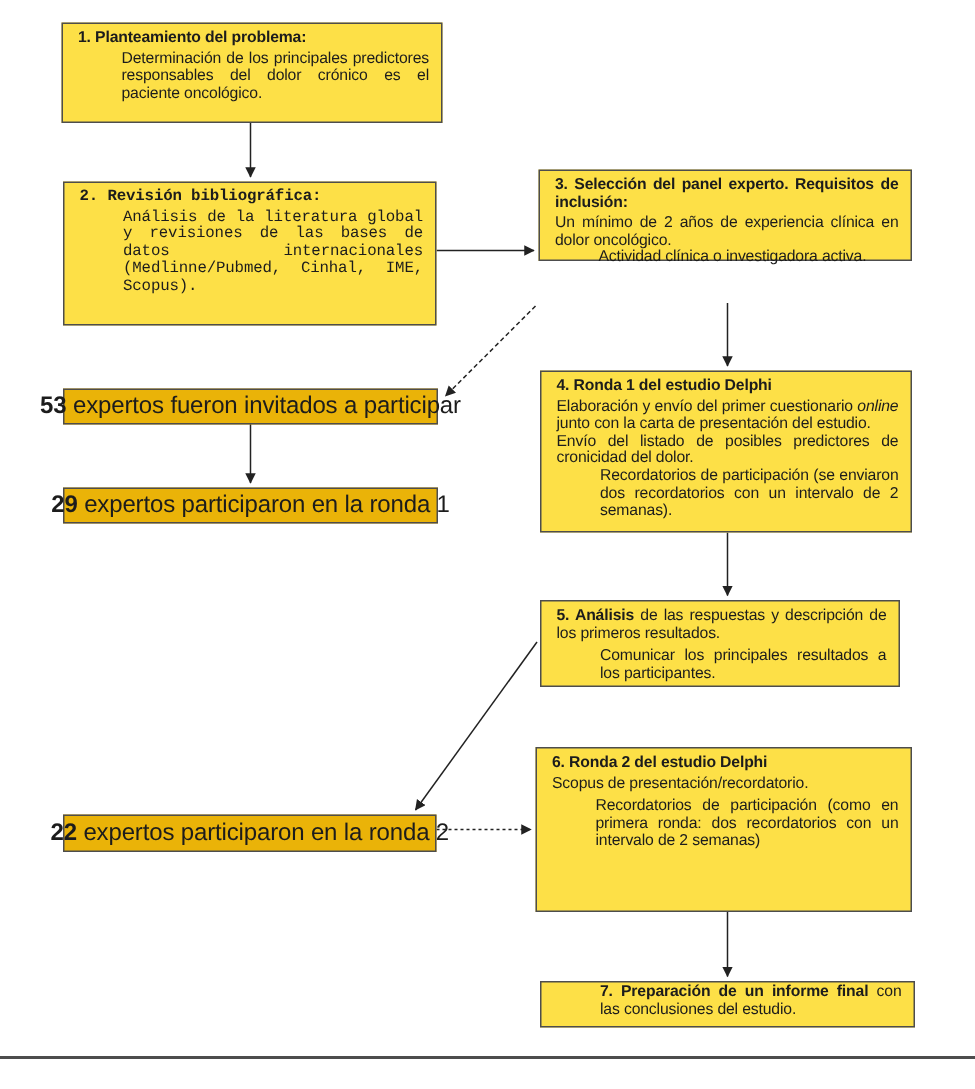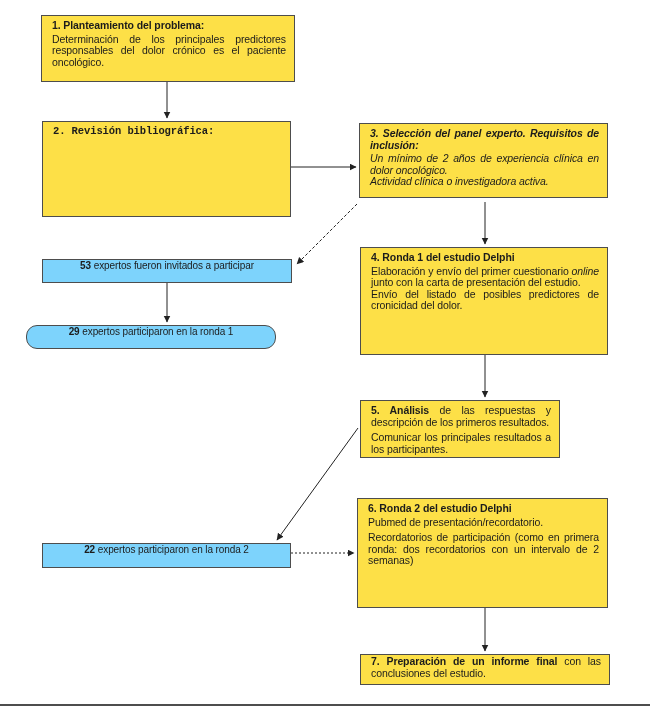--- a/index.html
+++ b/index.html
@@ -34,31 +34,31 @@
   }
   .box .title {
     font-weight: bold;
     text-align: justify;
     margin: 0 0 2px 0;
   }
   .box p {
     margin: 0 0 4px 0;
     text-align: justify;
   }
-  .box p:last-child { margin-bottom: 0; }
+  .box p:last-child { margin-bottom: 0; margin-left: 29px; }
   .box.tight p { margin-bottom: 0; }
   .sidebox {
     position: absolute;
     border: 1px solid #4d4d4d;
-    background: #7dd3fc;
+    background: #eab308;
     box-sizing: border-box;
-    font-size: 10px;
+    font-size: 16px;
     letter-spacing: -0.1px;
     display: flex;
-    align-items: flex-start;
+    align-items: center;
     justify-content: center;
     white-space: nowrap;
   }
   .b { font-weight: bold; }
   .i { font-style: italic; }
   .rule {
     position: absolute;
     left: 0;
     top: 704px;
     width: 650px;
@@ -105,54 +105,56 @@
     <line x1="485" y1="608" x2="485" y2="651" stroke="#222" stroke-width="1" marker-end="url(#ah)"></line>
   </svg>
 
   <div class="box" style="left:41px; top:15px; width:254px; height:67px;">
     <div class="title">1. Planteamiento del problema:</div>
     <p>Determinación de los principales predictores responsables del dolor crónico es el paciente oncológico.</p>
   </div>
 
   <div class="box" style="left:42px; top:121px; width:249px; height:96px;font-family:Liberation Mono, monospace;">
     <div class="title">2. Revisión bibliográfica:</div>
+    <p>Análisis de la literatura global y revisiones de las bases de datos internacionales (Medlinne/Pubmed, Cinhal, IME, Scopus).</p>
   </div>
 
-  <div class="box tight" style="left:359px; top:123px; width:249px; height:75px;font-style:italic;">
+  <div class="box tight" style="left:359px; top:113px; width:249px; height:61px;">
     <div class="title">3. Selección del panel experto. Requisitos de inclusión:</div>
     <p>Un mínimo de 2 años de experiencia clínica en dolor oncológico.</p>
     <p>Actividad clínica o investigadora activa.</p>
   </div>
 
   <div class="sidebox" style="left:42px; top:259px; width:250px; height:24px;">
     <span><span class="b">53</span><span> expertos fueron invitados a participar</span></span>
   </div>
 
-  <div class="sidebox" style="left:26px; top:325px; width:250px; height:24px;border-radius:11px;">
+  <div class="sidebox" style="left:42px; top:325px; width:250px; height:24px;">
     <span><span class="b">29</span><span> expertos participaron en la ronda 1</span></span>
   </div>
 
   <div class="box tight" style="left:360px; top:247px; width:248px; height:108px;">
     <div class="title">4. Ronda 1 del estudio Delphi</div>
     <p><span>Elaboración y envío del primer cuestionario </span><span class="i">online</span><span> junto con la carta de presentación del estudio.</span></p>
     <p>Envío del listado de posibles predictores de cronicidad del dolor.</p>
+    <p>Recordatorios de participación (se enviaron dos recordatorios con un intervalo de 2 semanas).</p>
   </div>
 
-  <div class="box" style="left:360px; top:400px; width:200px; height:58px;">
+  <div class="box" style="left:360px; top:400px; width:240px; height:58px;">
     <p><span class="b">5. Análisis</span><span> de las respuestas y descripción de los primeros resultados.</span></p>
     <p>Comunicar los principales resultados a los participantes.</p>
   </div>
 
   <div class="sidebox" style="left:42px; top:543px; width:249px; height:25px;">
     <span><span class="b">22</span><span> expertos participaron en la ronda 2</span></span>
   </div>
 
   <div class="box" style="left:357px; top:498px; width:251px; height:110px;">
     <div class="title">6. Ronda 2 del estudio Delphi</div>
-    <p>Pubmed de presentación/recordatorio.</p>
+    <p>Scopus de presentación/recordatorio.</p>
     <p>Recordatorios de participación (como en primera ronda: dos recordatorios con un intervalo de 2 semanas)</p>
   </div>
 
   <div class="box" style="left:360px; top:654px; width:250px; height:31px; padding-top:1px;">
     <p><span class="b">7. Preparación de un informe final</span><span> con las conclusiones del estudio.</span></p>
   </div>
 
   <div class="rule"></div>
   <div class="caption">
     <span class="b">Fig. 1.</span><span> Pasos del estudio Delphi.</span>

